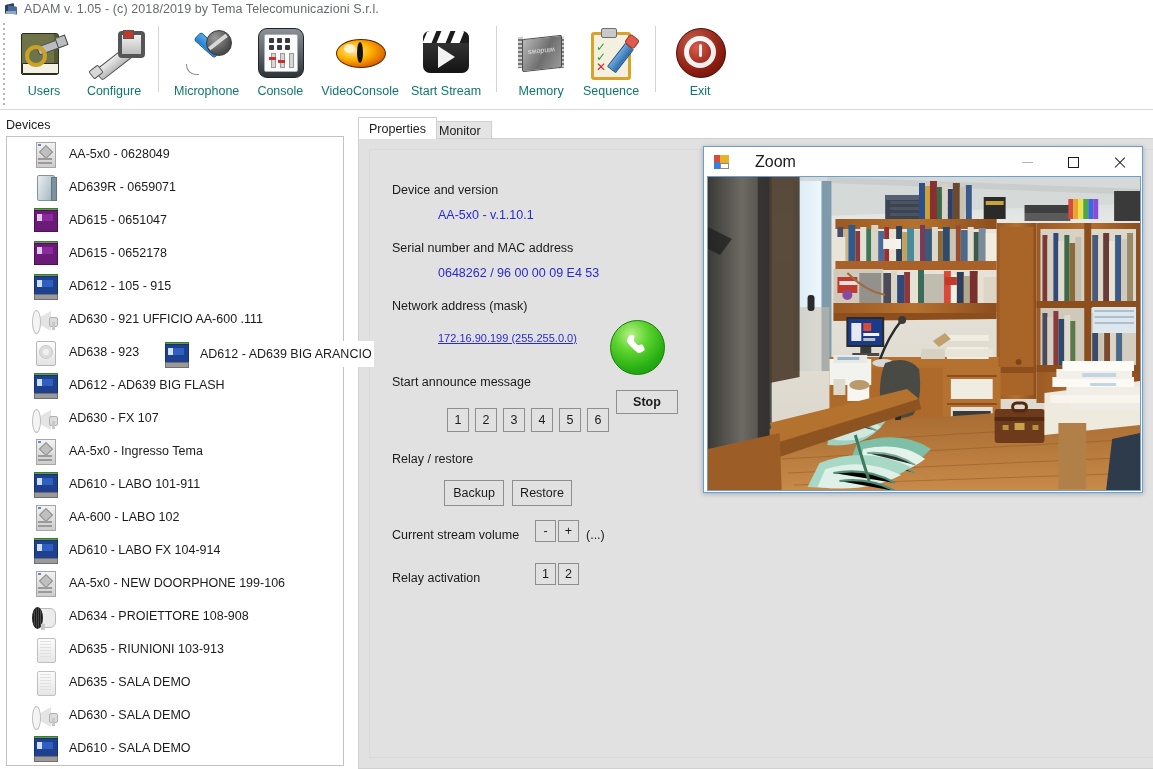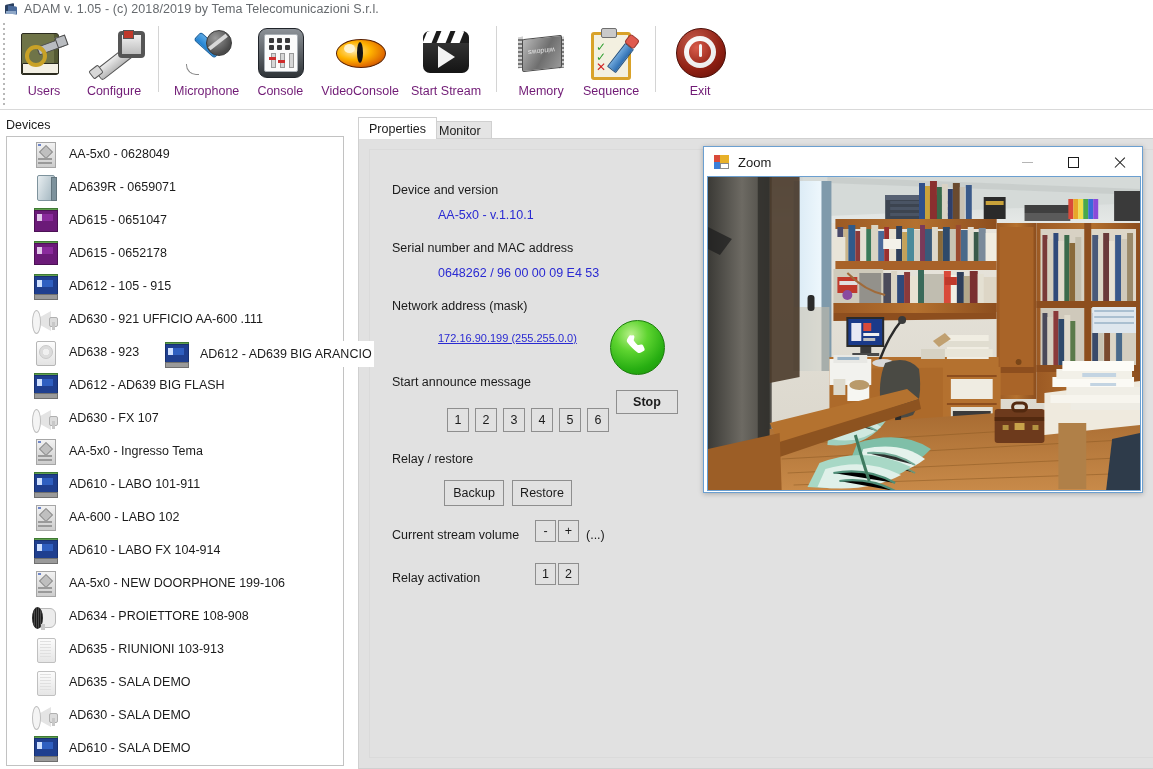--- a/index.html
+++ b/index.html
@@ -38,21 +38,21 @@
     background-image:radial-gradient(circle at 2px 2px,#b8b8b8 1px,transparent 1.2px);
     background-size:4px 5px;background-position:2px 2px;background-repeat:repeat-y;
   }
   .tb-sep{width:1px;height:66px;background:#d4d4d4;margin:8px 9px 0 9px;flex:none;}
   .tb-btn{
     width:auto;min-width:56px;padding:0 6px;height:88px;
     display:flex;flex-direction:column;align-items:center;justify-content:flex-start;
     cursor:default;box-sizing:border-box;padding-top:5px;
   }
   .tb-ico{width:58px;height:58px;position:relative;flex:none;}
-  .tb-lbl{font-size:12.5px;color:#701a75;margin-top:3px;white-space:nowrap;}
+  .tb-lbl{font-size:12.5px;color:#0f766e;margin-top:3px;white-space:nowrap;}
 
   
   .ic-users .book{position:absolute;left:6px;top:10px;width:36px;height:40px;background:#6f7448;border:1.4px solid #2c2c20;border-radius:2px 3px 3px 2px;
     box-shadow:inset -5px 0 0 -1px #555a34;}
   .ic-users .pages{position:absolute;left:7px;top:40px;width:35px;height:9px;background:#f3f0e4;border:1.3px solid #2c2c20;border-radius:1px;}
   .ic-users .kring{position:absolute;left:10px;top:22px;width:14px;height:14px;border:4px solid #c9a227;border-radius:50%;}
   .ic-users .kbar{position:absolute;left:22px;top:19px;width:26px;height:7px;background:#b9bcc0;border:1.3px solid #4a4a4a;border-radius:2px;transform:rotate(-20deg);}
   .ic-users .ktip{position:absolute;left:41px;top:13px;width:9px;height:9px;background:#b9bcc0;border:1.3px solid #4a4a4a;transform:rotate(-20deg);}
 
   
@@ -229,21 +229,21 @@
     background:#ffffff;border:1px solid #6b9fd0;box-sizing:border-box;
     box-shadow:0 1px 5px rgba(0,0,0,.25);
   }
   .zw-title{position:absolute;left:0;top:0;width:100%;height:30px;background:#ffffff;display:flex;align-items:center;box-sizing:border-box;}
   .zw-ico{width:15px;height:14px;position:relative;margin-left:10px;flex:none;}
   .zw-ico i{position:absolute;display:block;}
   .zw-ico .a{left:0;top:0;width:6px;height:7px;background:#d94a3a;}
   .zw-ico .b{left:6px;top:0;width:9px;height:8px;background:#e8b12a;}
   .zw-ico .c{left:0;top:7px;width:6px;height:7px;background:#3a7fd9;}
   .zw-ico .d{left:6px;top:8px;width:9px;height:6px;background:#ffffff;border:1px solid #8a8a8a;box-sizing:border-box;}
-  .zw-name{font-size:13px;color:#1b1b1b;margin-left:9px;}
+  .zw-name{font-size:16px;color:#1b1b1b;margin-left:26px;}
   .zw-ctrl{position:absolute;top:0;height:30px;width:46px;display:flex;align-items:center;justify-content:center;cursor:pointer;}
   .zw-min{right:92px;}.zw-max{right:46px;}.zw-close{right:0;}
   .zw-min .g{width:11px;height:1px;background:#b5b5b5;}
   .zw-max .g{width:11px;height:11px;border:1.3px solid #1b1b1b;box-sizing:border-box;}
   .zw-close .g{position:relative;width:13px;height:13px;}
   .zw-close .g:before,.zw-close .g:after{content:"";position:absolute;left:0;top:6px;width:14px;height:1.3px;background:#1b1b1b;}
   .zw-close .g:before{transform:rotate(45deg);}
   .zw-close .g:after{transform:rotate(-45deg);}
 
   .zw-video{

